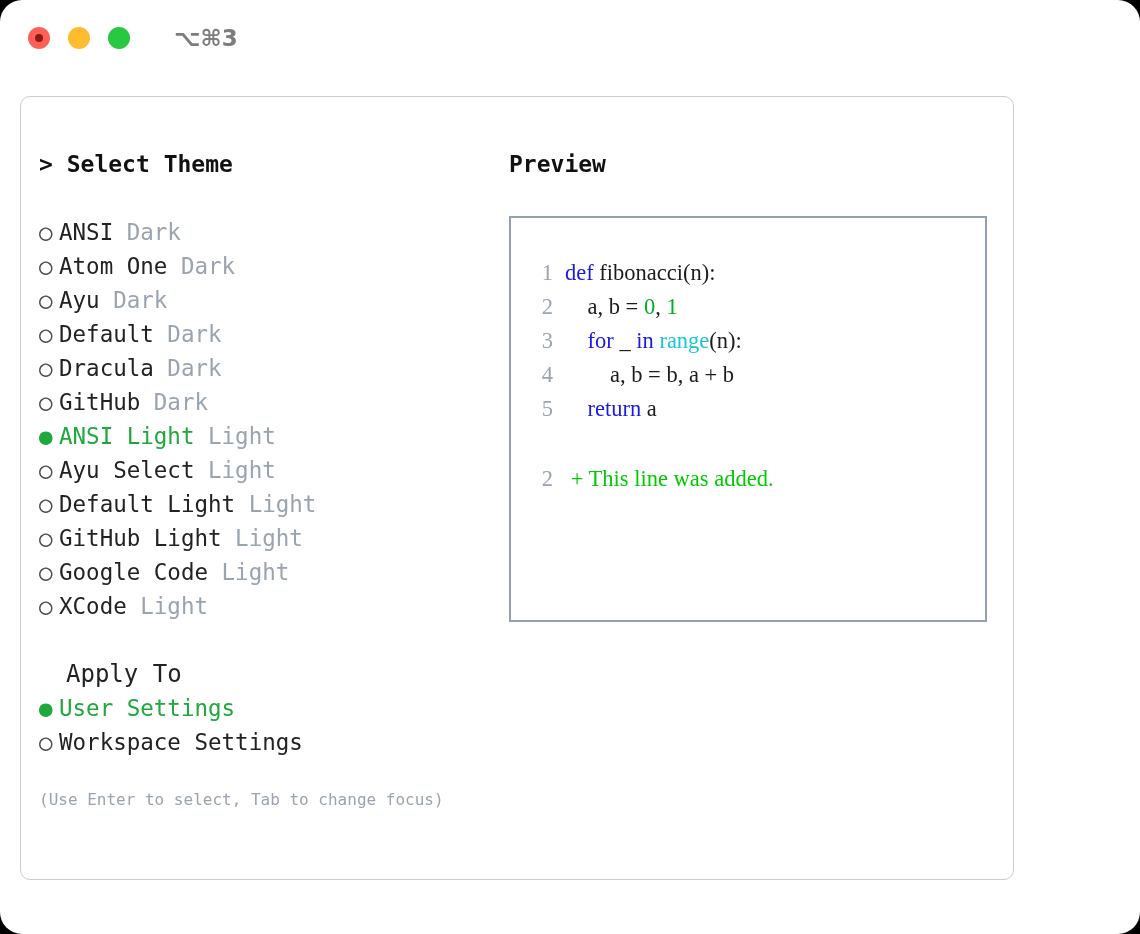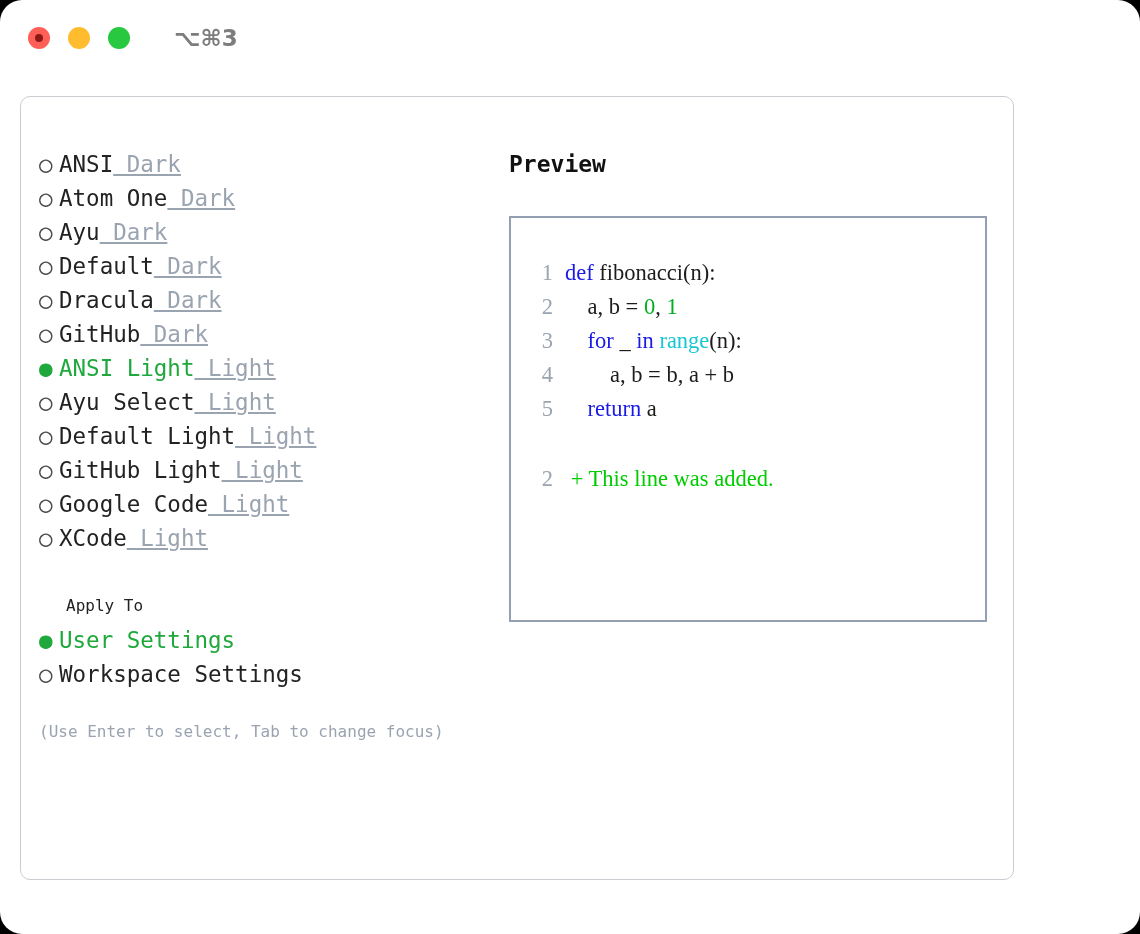--- a/index.html
+++ b/index.html
@@ -106,24 +106,24 @@
 
   .bullet {
     display: inline-block;
     width: 20px;
   }
   .bullet-empty { color: #4a4a4a; }
   .bullet-filled { color: #1fa83c; }
 
   .theme-name { color: #222222; }
   .theme-name.selected { color: #1fa83c; }
-  .theme-kind { color: #9aa3b0; text-decoration: underline; }
+  .theme-kind { color: #9aa3b0; }
 
   .section-label {
-    font-size: 16px;
+    font-size: 24px;
     line-height: 34px;
     color: #222222;
     white-space: pre;
     padding-left: 27px;
   }
 
   .apply-name { color: #222222; }
   .apply-name.selected { color: #1fa83c; }
 
   .spacer { height: 34px; }
@@ -195,20 +195,22 @@
       <span class="dot dot-min"></span>
       <span class="dot dot-max"></span>
     </div>
     <div class="win-title">⌥⌘3</div>
   </div>
 
   <div class="panel">
 
     <div class="left-col">
 
+      <div class="header-row"><span>&gt;</span><span> </span><span>Select Theme</span>
+      </div>
 
       <div id="theme-list">
           <div class="row"><span class="bullet bullet-empty">○</span><span class="theme-name">ANSI</span><span class="theme-kind"> Dark</span></div>
           <div class="row"><span class="bullet bullet-empty">○</span><span class="theme-name">Atom One</span><span class="theme-kind"> Dark</span></div>
           <div class="row"><span class="bullet bullet-empty">○</span><span class="theme-name">Ayu</span><span class="theme-kind"> Dark</span></div>
           <div class="row"><span class="bullet bullet-empty">○</span><span class="theme-name">Default</span><span class="theme-kind"> Dark</span></div>
           <div class="row"><span class="bullet bullet-empty">○</span><span class="theme-name">Dracula</span><span class="theme-kind"> Dark</span></div>
           <div class="row"><span class="bullet bullet-empty">○</span><span class="theme-name">GitHub</span><span class="theme-kind"> Dark</span></div>
           <div class="row"><span class="bullet bullet-filled">●</span><span class="theme-name selected">ANSI Light</span><span class="theme-kind"> Light</span></div>
           <div class="row"><span class="bullet bullet-empty">○</span><span class="theme-name">Ayu Select</span><span class="theme-kind"> Light</span></div>

